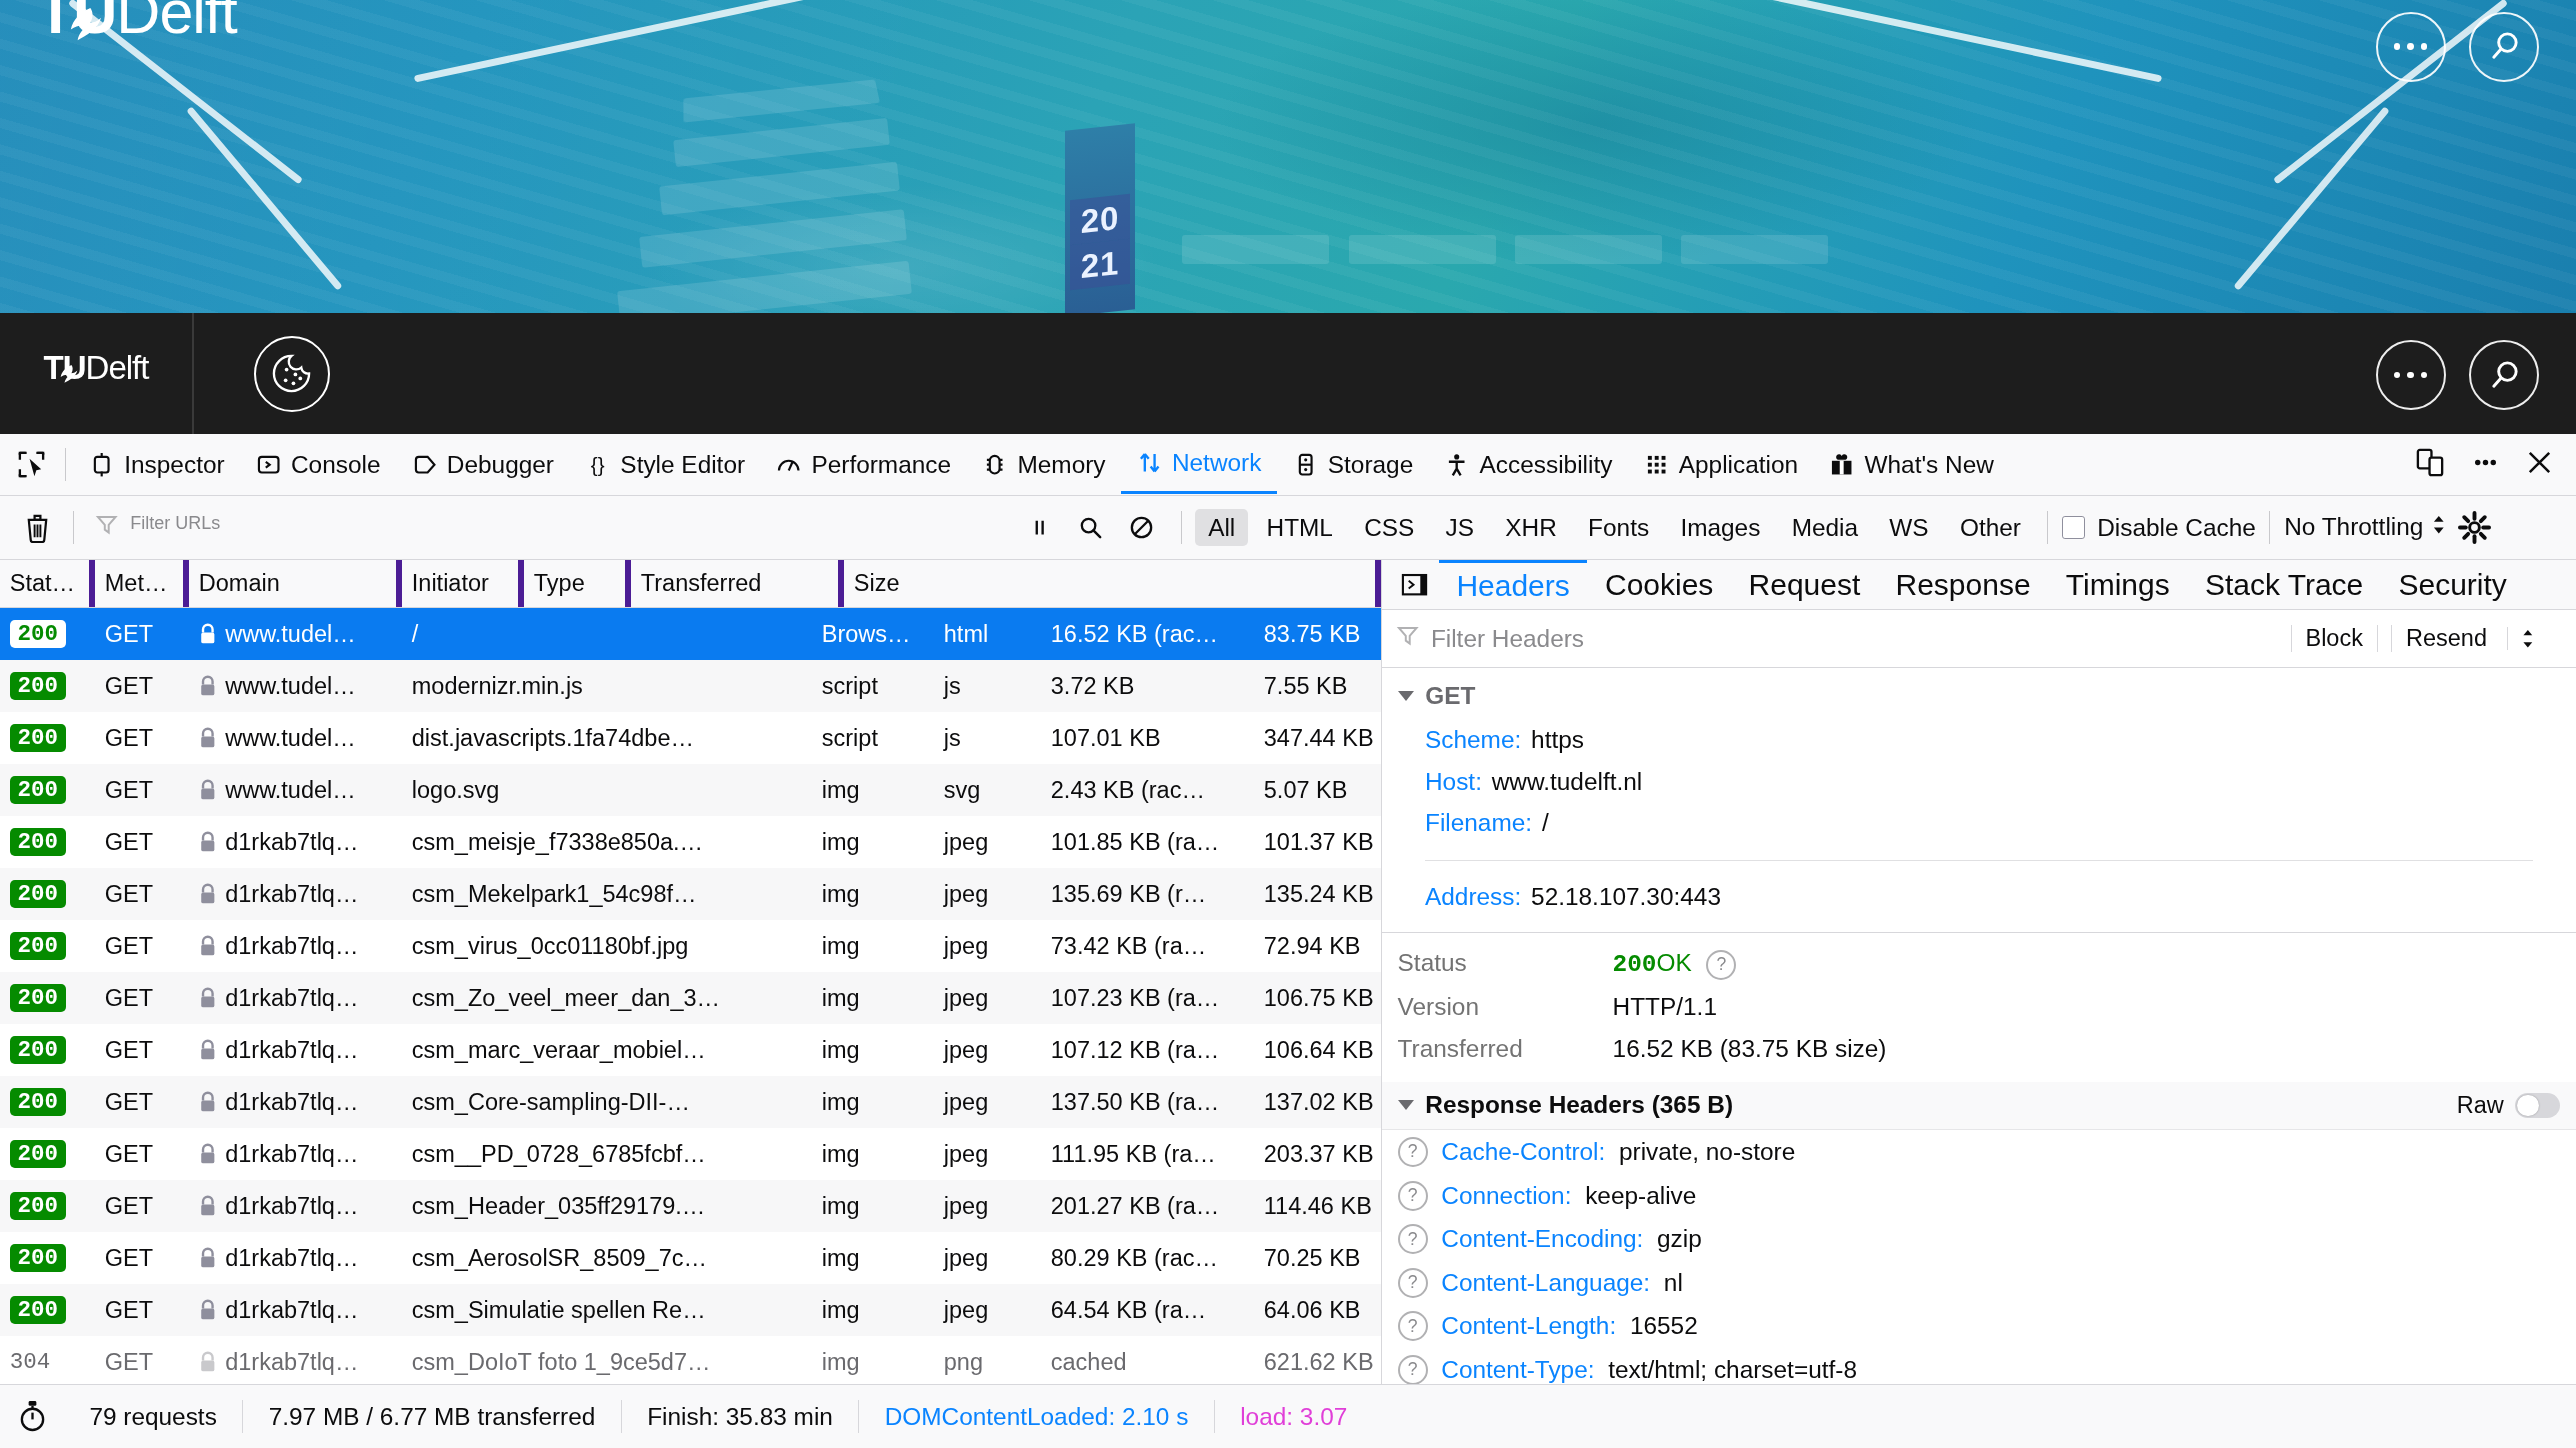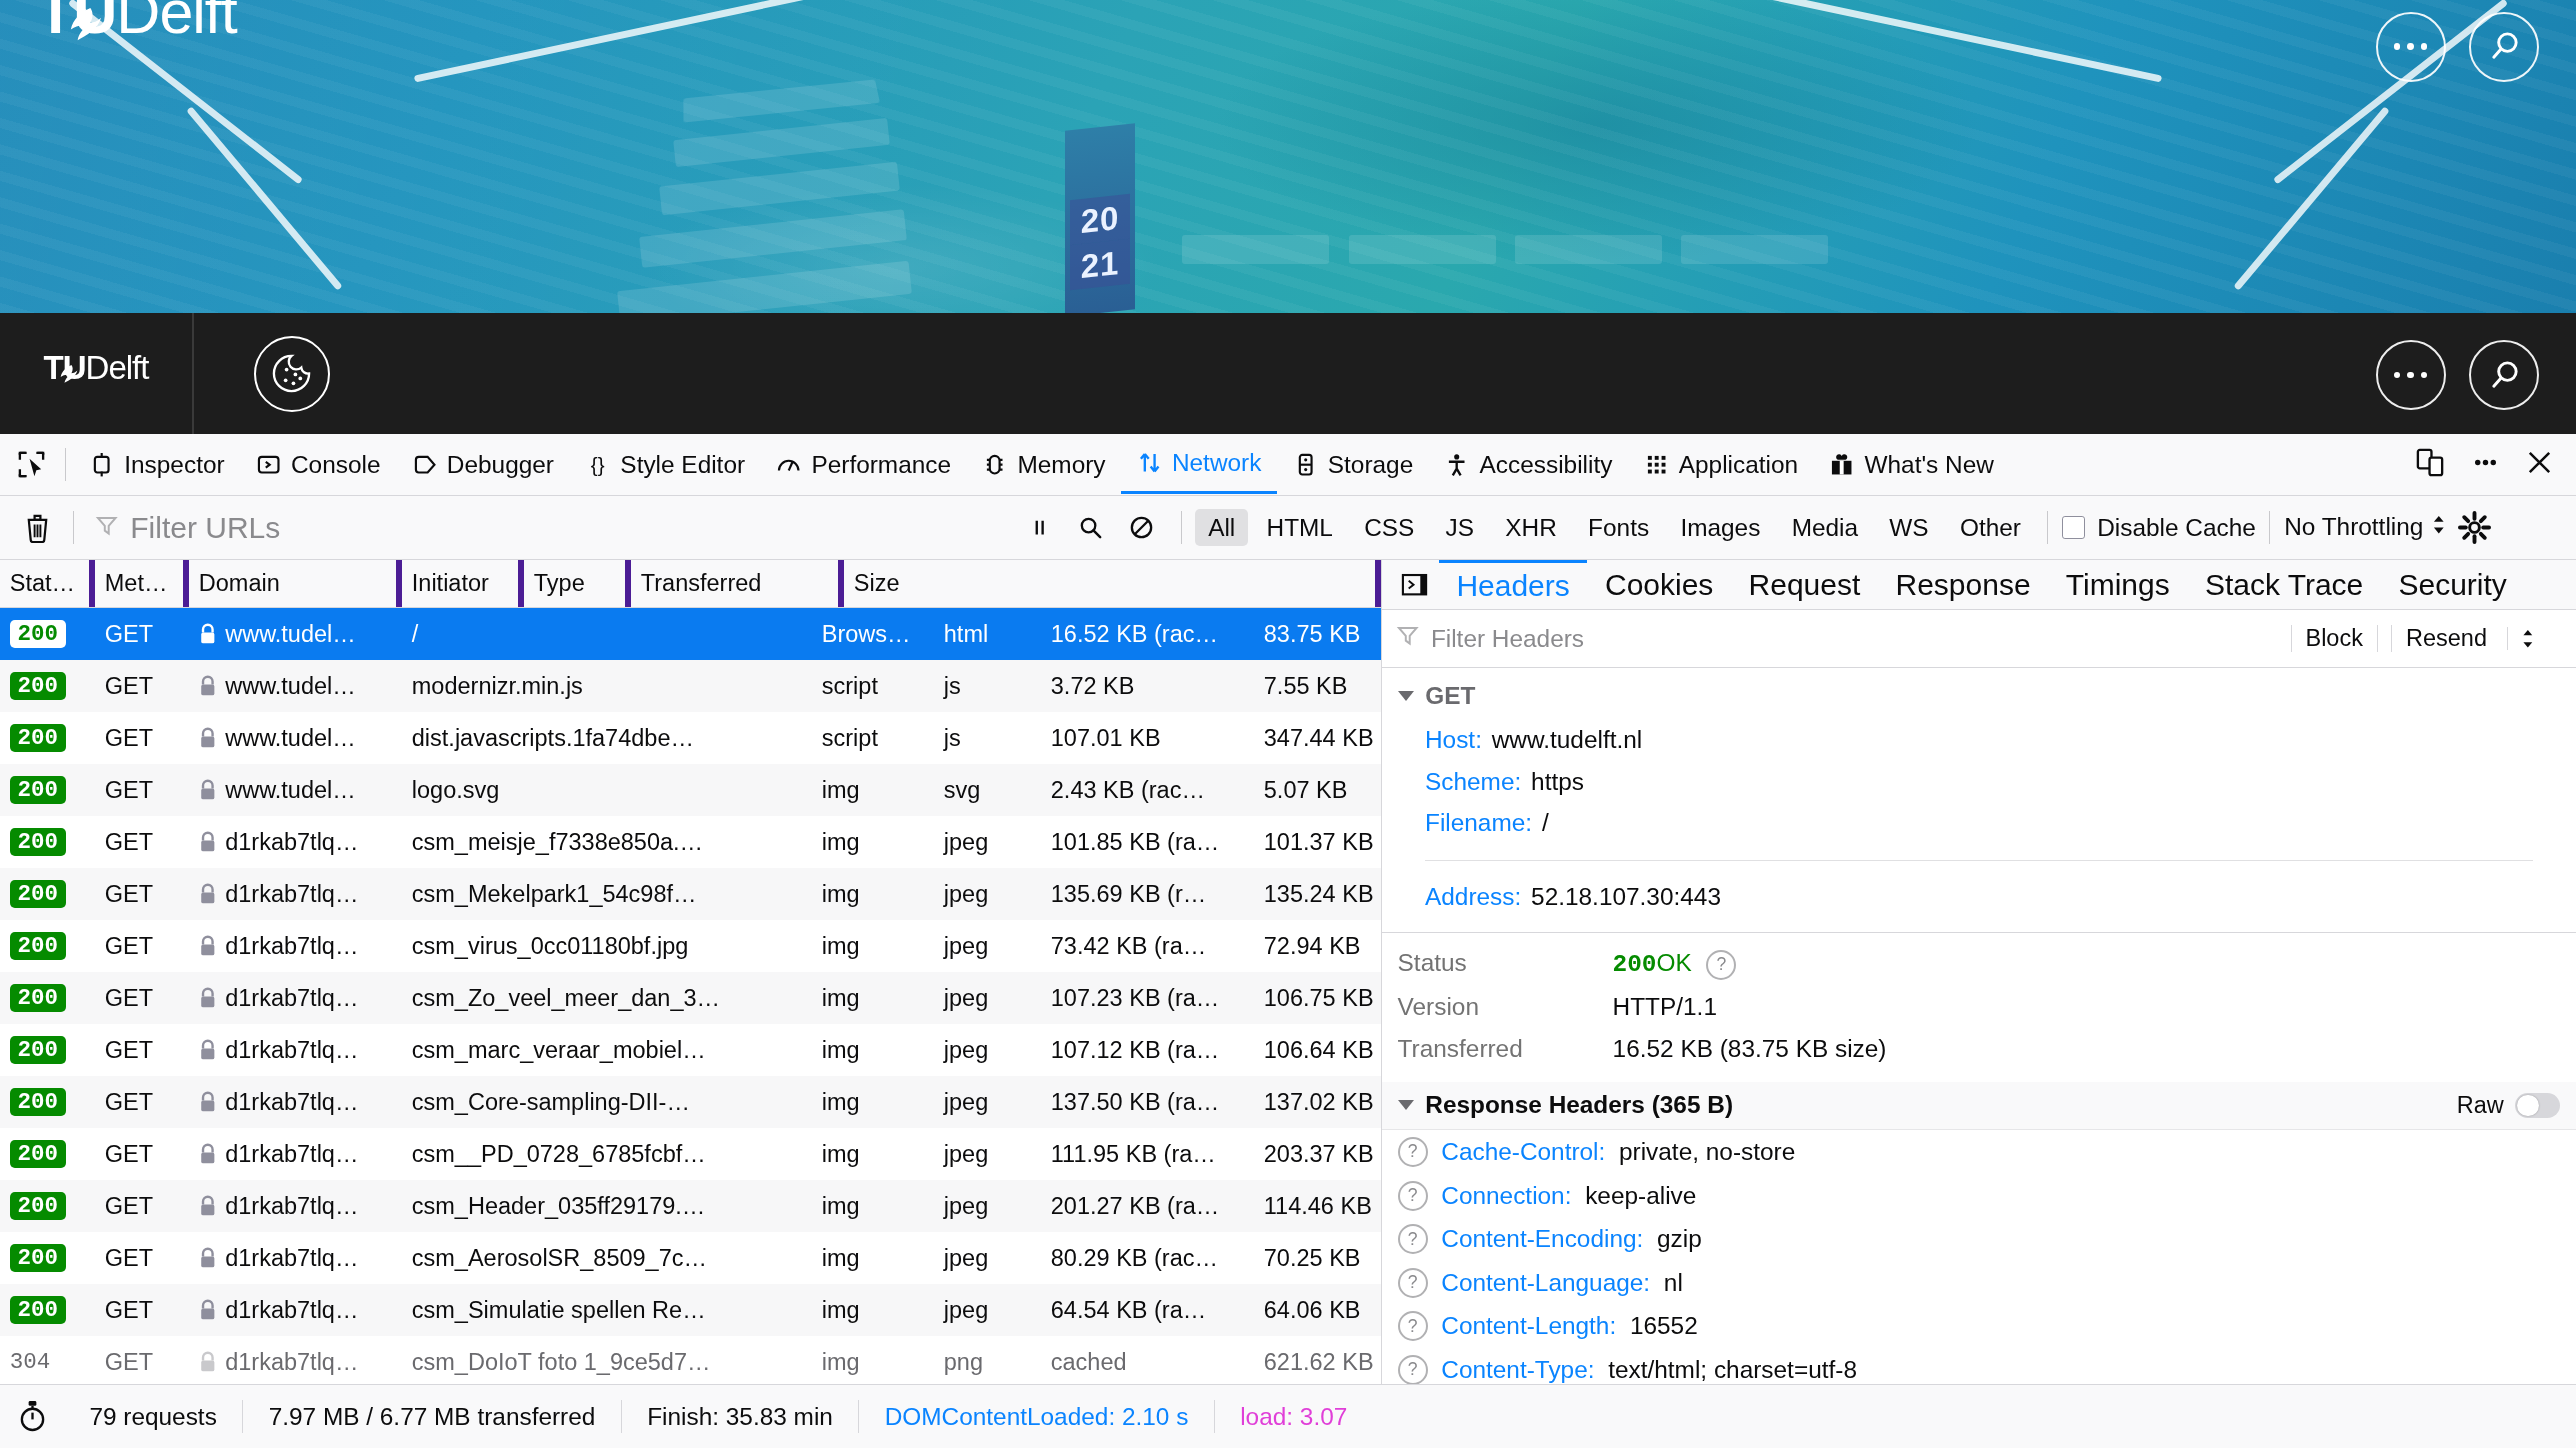--- a/index.html
+++ b/index.html
@@ -90,21 +90,21 @@
   .dt-tab .ic{display:flex;align-items:center;}
   .dt-right-icons{margin-left:auto;display:flex;align-items:center;gap:21.5px;padding-right:13.7px;}
 
   .dt-filterbar{
     height:63px;min-height:63px;background:#f9f9fa;border-bottom:1px solid #d7d7db;
     display:flex;align-items:center;padding:0 9.8px;
   }
   .trash{width:55px;display:flex;align-items:center;justify-content:center;}
   .filter-input{
     flex:0 0 auto;width:919px;display:flex;align-items:flex-start;gap:11.7px;padding-left:13.7px;
-    font-size:30px;color:#8a8a8d;
+    font-size:18px;color:#8a8a8d;
   }
   .fb-sep{width:1px;height:33px;background:#c9c9cc;margin:0 13.7px;}
   .fb-btn{width:51px;height:45px;display:flex;align-items:center;justify-content:center;}
   .type-filters{display:flex;align-items:center;gap:5.9px;}
   .tf{font-size:24.4px;color:#0c0c0d;padding:4.9px 12.7px;border-radius:4.9px;}
   .tf.active{background:#e0e0e2;}
   .cachebox{display:flex;align-items:center;gap:11.7px;font-size:24.4px;color:#0c0c0d;}
   .cb{width:21.5px;height:21.5px;border:1.6px solid #8f8f9d;border-radius:2.9px;background:#fff;}
   .throttle{display:flex;align-items:center;gap:7.8px;font-size:24.4px;color:#0c0c0d;}
   .gearbtn{width:55px;display:flex;align-items:center;justify-content:center;}
@@ -881,26 +881,26 @@
           </span>
         </span>
       </div>
 
       <div class="dp-scroll">
         <div class="sect-head plain">
           <span class="caret"></span>
           <span style="color:#6a6a6e">GET</span>
         </div>
         <div class="kv">
+          <span class="k">Scheme:</span>
+          <span class="v">https</span>
+        </div>
+        <div class="kv">
           <span class="k">Host:</span>
           <span class="v">www.tudelft.nl</span>
-        </div>
-        <div class="kv">
-          <span class="k">Scheme:</span>
-          <span class="v">https</span>
         </div>
         <div class="kv">
           <span class="k">Filename:</span>
           <span class="v">/</span>
         </div>
         <div class="hr"></div>
         <div class="kv">
           <span class="k">Address:</span>
           <span class="v">52.18.107.30:443</span>
         </div>

